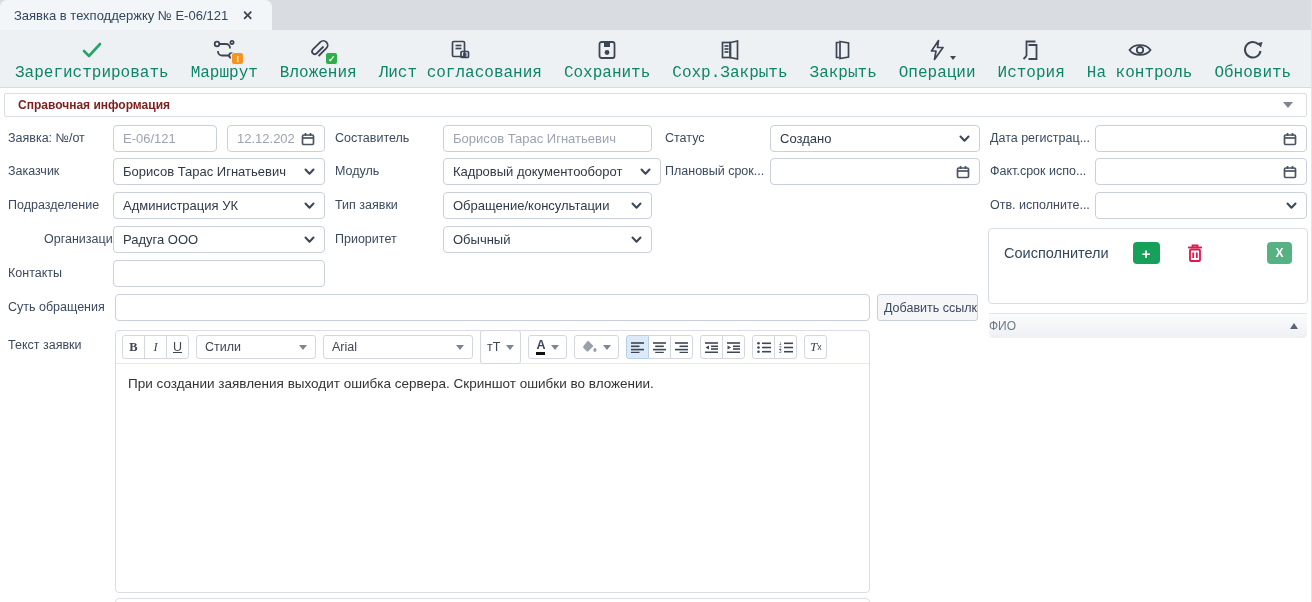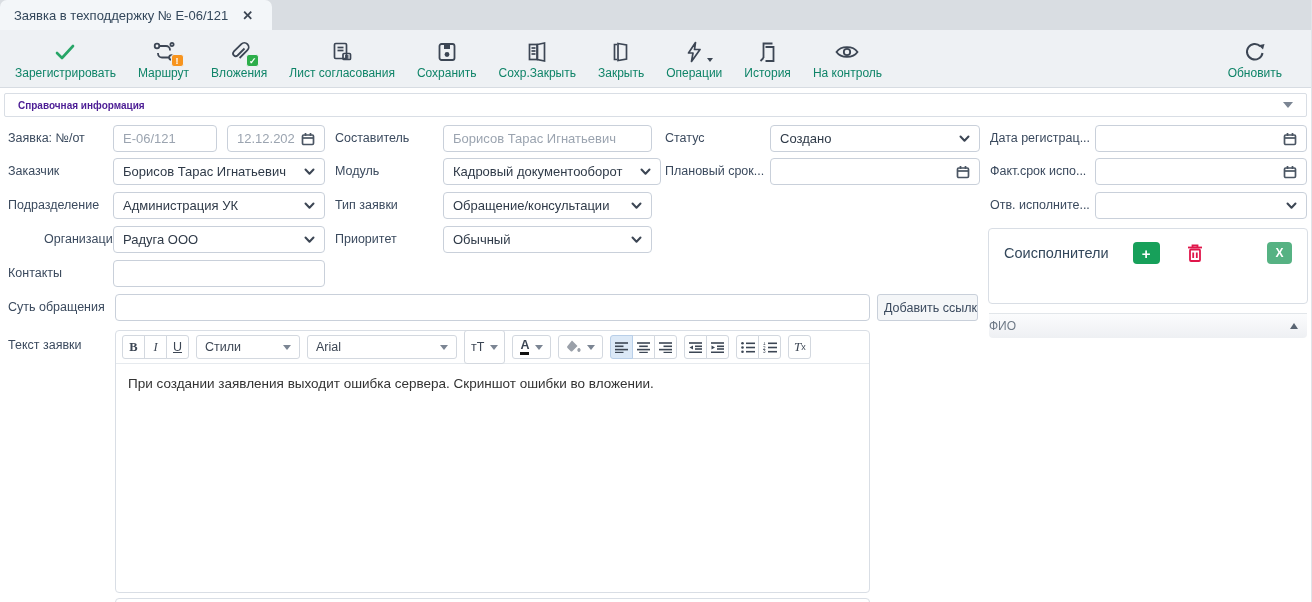--- a/index.html
+++ b/index.html
@@ -11,33 +11,33 @@
   .tab { position:absolute; left:0; top:0; height:30px; width:272px; background:#f3f6f9; border-radius:7px 7px 0 0;
          display:flex; align-items:center; padding:0 14px; }
   .tab-title { font-size:13px; color:#33475b; white-space:nowrap; }
   .tab-close { margin-left:14px; color:#3c4654; font-size:13px; font-weight:bold; cursor:pointer; line-height:1; }
 
   
   .toolbar { position:absolute; top:30px; left:0; right:0; height:58px; background:#eef1f4; border-bottom:1px solid #d7dce2;
              display:flex; align-items:center; padding:2px 4px 0 4px; }
   .tbtn { display:flex; flex-direction:column; align-items:center; justify-content:center; padding:3px 11px; cursor:pointer; border-radius:4px; }
   .ticon { height:25px; display:flex; align-items:center; justify-content:center; position:relative; }
-  .tlabel { font-size:12px; color:#0f8468; margin-top:2px; white-space:nowrap; }
+  .tlabel { font-size:16px; color:#0f8468; margin-top:2px; white-space:nowrap;font-family:Liberation Mono, monospace; }
   .badge { position:absolute; right:-8px; bottom:-3px; width:13px; height:13px; border-radius:3px; color:#fff; font-size:9px;
            font-weight:bold; display:flex; align-items:center; justify-content:center; border:1px solid #eef1f4; }
   .badge.orange { background:#f7941e; }
   .badge.green  { background:#2dae4a; }
   .tb-spacer { flex:1; }
   .ops-caret { position:absolute; right:-7px; bottom:2px; width:0; height:0; border-left:3.5px solid transparent;
                border-right:3.5px solid transparent; border-top:4px solid #3c4654; }
 
   
   .sechdr { position:absolute; left:4px; right:4px; top:93px; height:24px; border:1px solid #d9dee5; background:#fff;
             display:flex; align-items:center; padding:0 13px; border-radius:2px; }
-  .sechdr-title { font-size:10px; font-weight:bold; color:#4c1d95; }
+  .sechdr-title { font-size:12px; font-weight:bold; color:#7f1d1d; }
   .tri-down { margin-left:auto; width:0; height:0; border-left:5px solid transparent; border-right:5px solid transparent;
               border-top:6px solid #7b8593; cursor:pointer; }
 
   
   .lbl { position:absolute; font-size:12.5px; color:#3b4a5e; white-space:nowrap; }
   .field { position:absolute; height:27px; border:1px solid #c9d0da; border-radius:4px; background:#fff; font-size:13px;
            color:#2f3a48; display:flex; align-items:center; padding:0 9px; cursor:text; }
   .field.disabled { color:#9ba4b0; }
   .field .grow { flex:1; overflow:hidden; white-space:nowrap; }
   .field .tail { flex:none; margin-left:6px; display:flex; align-items:center; }
@@ -397,21 +397,21 @@
   <div class="addlink">Добавить ссылку</div>
 
   <span class="lbl" style="left:8px; top:338px;">Текст заявки</span>
   <div class="editor">
     <div class="ed-toolbar">
       <div class="egroup">
         <span class="ebtn bold-b">B</span>
         <span class="ebtn ital-i">I</span>
         <span class="ebtn und-u">U</span>
       </div>
-      <div class="esel" style="width:104px;justify-content:space-between;">
+      <div class="esel" style="width:120px;justify-content:space-between;">
         <span>Стили</span>
         <span class="tri-sm"></span>
       </div>
       <div class="esel" style="width:150px;">
         <span>Arial</span>
         <span class="tri-sm"></span>
       </div>
       <div class="esel" style="padding:16px 6px;">
         <span>тТ</span>
         <span class="tri-sm"></span>

